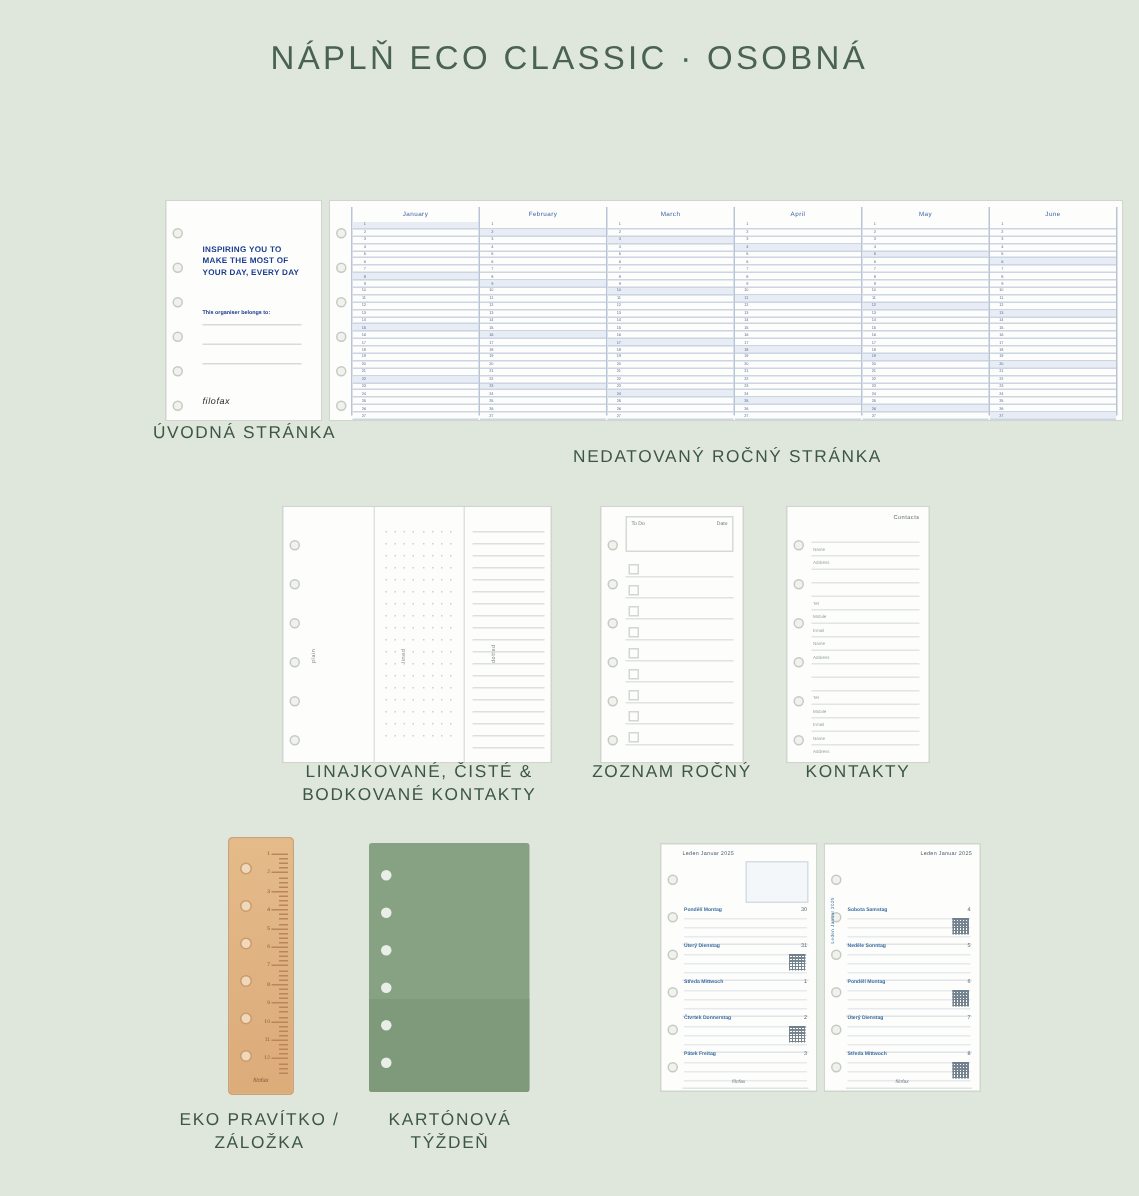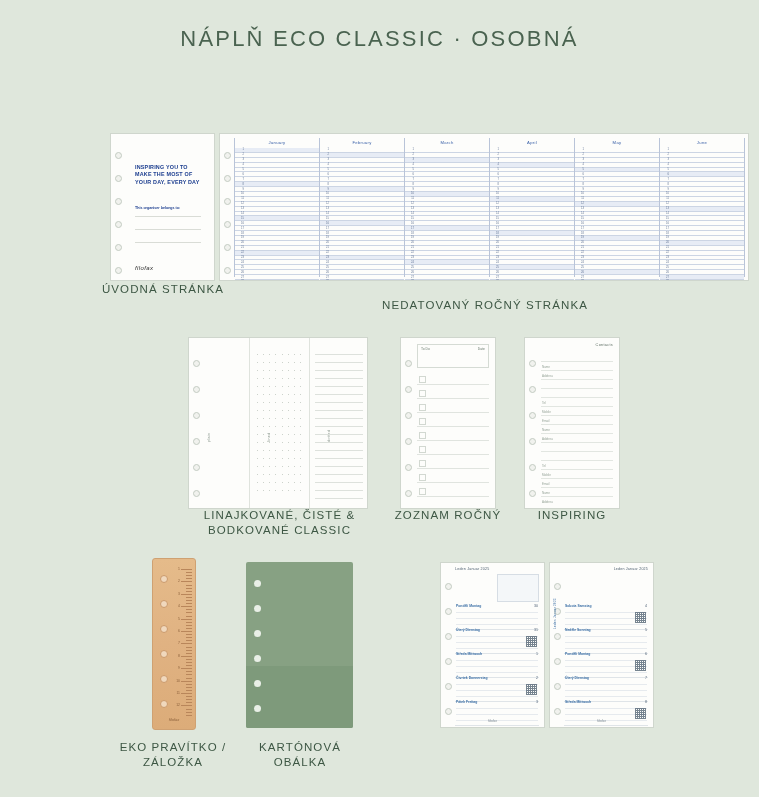--- a/index.html
+++ b/index.html
@@ -1066,21 +1066,21 @@
         <div class="hline" style="left: 126px; width: 48px; top: 120px;"></div>
         <div class="hline" style="left: 126px; width: 48px; top: 128px;"></div>
         <div class="hline" style="left: 126px; width: 48px; top: 136px;"></div>
         <div class="hline" style="left: 126px; width: 48px; top: 144px;"></div>
         <div class="hline" style="left: 126px; width: 48px; top: 152px;"></div>
         <div class="hline" style="left: 126px; width: 48px; top: 160px;"></div>
       </div>
   </div>
   <div class="caption" id="cap-lined">
     <div>LINAJKOVANÉ, ČISTÉ &amp;</div>
-    <div>BODKOVANÉ CLASSIC</div>
+    <div>BODKOVANÉ KONTAKTY</div>
   </div>
 
   <div class="sheet" id="todo-sheet">
     <div class="holes" id="todo-holes">
         <div class="hole" style="top: 22px;"></div>
         <div class="hole" style="top: 48px;"></div>
         <div class="hole" style="top: 74px;"></div>
         <div class="hole" style="top: 100px;"></div>
         <div class="hole" style="top: 126px;"></div>
         <div class="hole" style="top: 152px;"></div>
@@ -1143,21 +1143,21 @@
         <div class="contact-line" style="top: 88px;"><span>Address</span></div>
         <div class="contact-line" style="top: 97px;"><span></span></div>
         <div class="contact-line" style="top: 106px;"><span></span></div>
         <div class="contact-line" style="top: 115px;"><span>Tel</span></div>
         <div class="contact-line" style="top: 124px;"><span>Mobile</span></div>
         <div class="contact-line" style="top: 133px;"><span>Email</span></div>
         <div class="contact-line" style="top: 142px;"><span>Name</span></div>
         <div class="contact-line" style="top: 151px;"><span>Address</span></div>
       </div>
   </div>
-  <div class="caption" id="cap-contacts">INSPIRING</div>
+  <div class="caption" id="cap-contacts">KONTAKTY</div>
 
   <div id="ruler">
     <div id="ruler-marks">
         <div class="ruler-tick" style="width: 11px; top: 10px;"></div>
         <div class="ruler-tick" style="width: 6px; top: 13.1px;"></div>
         <div class="ruler-tick" style="width: 6px; top: 16.2px;"></div>
         <div class="ruler-tick" style="width: 6px; top: 19.3px;"></div>
         <div class="ruler-tick" style="width: 11px; top: 22.4px;"></div>
         <div class="ruler-tick" style="width: 6px; top: 25.5px;"></div>
         <div class="ruler-tick" style="width: 6px; top: 28.6px;"></div>
@@ -1234,21 +1234,21 @@
         <div class="env-hole" style="top: 18px;"></div>
         <div class="env-hole" style="top: 43px;"></div>
         <div class="env-hole" style="top: 68px;"></div>
         <div class="env-hole" style="top: 93px;"></div>
         <div class="env-hole" style="top: 118px;"></div>
         <div class="env-hole" style="top: 143px;"></div>
       </div>
   </div>
   <div class="caption" id="cap-envelope">
     <div>KARTÓNOVÁ</div>
-    <div>OBÁLKA</div>
+    <div>TÝŽDEŇ</div>
   </div>
 
   <div class="sheet" id="cal-left">
     <div class="holes" id="calleft-holes">
         <div class="hole" style="top: 20px;"></div>
         <div class="hole" style="top: 45px;"></div>
         <div class="hole" style="top: 70px;"></div>
         <div class="hole" style="top: 95px;"></div>
         <div class="hole" style="top: 120px;"></div>
         <div class="hole" style="top: 145px;"></div>

